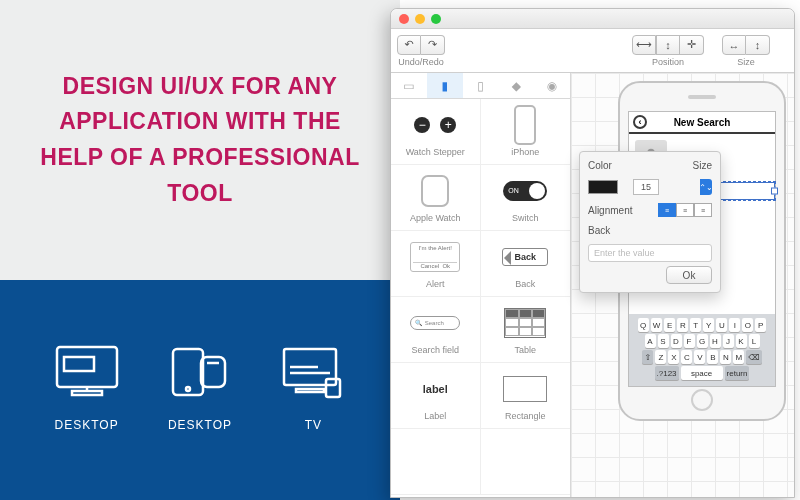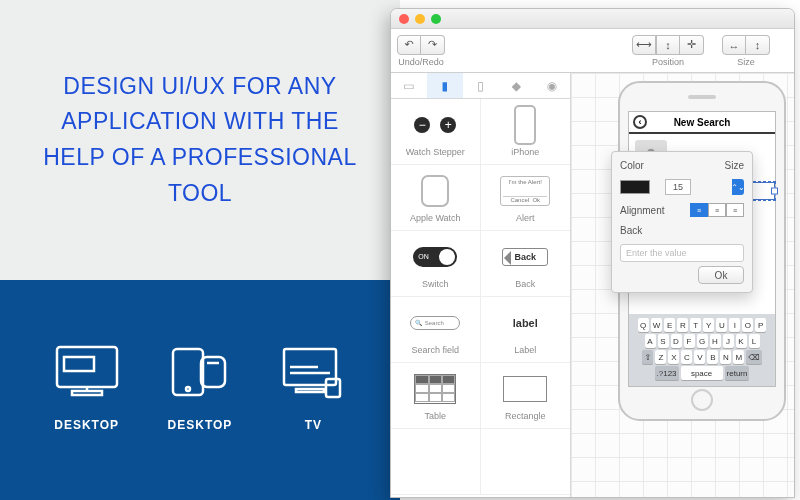--- a/index.html
+++ b/index.html
@@ -1,23 +1,23 @@
 <!DOCTYPE html>
 <html><head>
 <meta charset="utf-8">
 <style>
 * { margin: 0; padding: 0; box-sizing: border-box; font-family: -apple-system, Helvetica, Arial, sans-serif; }
 html, body { width: 800px; height: 500px; overflow: hidden; }
 
 
 .promo { position: absolute; left: 0; top: 0; width: 400px; height: 500px; }
 .promo-top { height: 280px; background: #edeeee; display: flex; align-items: center; justify-content: center; padding: 30px 40px; }
-.promo-heading { color: #1d4ed8; font-size: 23px; font-weight: 400; text-align: center; line-height: 1.55; letter-spacing: .5px; }
+.promo-heading { color: #be185d; font-size: 23px; font-weight: 700; text-align: center; line-height: 1.55; letter-spacing: .5px; }
 .promo-bottom { height: 220px; background: #0a4f91; display: flex; align-items: center; justify-content: space-around; padding: 30px 30px 40px; }
-.p-item { color: #fff; text-align: center; font-size: 12px; letter-spacing: 1px; font-weight: bold; }
+.p-item { color: #fff; text-align: center; font-size: 12px; letter-spacing: 1px; }
 .p-icon { width: 78px; height: 68px; margin: 0 auto 12px; display: flex; align-items: center; justify-content: center; }
 .p-icon svg { stroke: #fff; fill: none; stroke-width: 2.5; }
 
 
 .app { position: absolute; left: 390px; top: 8px; width: 405px; height: 490px; background: #fff;
        border: 1px solid #bfbfbf; border-radius: 7px 7px 0 0; box-shadow: -4px 6px 18px rgba(0,0,0,.25); }
 .titlebar { height: 20px; background: linear-gradient(#f5f5f5,#e5e5e5); border-bottom: 1px solid #cfcfcf;
             border-radius: 7px 7px 0 0; display: flex; align-items: center; padding: 0 8px; }
 .traffic { display: flex; gap: 6px; }
 .tl { width: 10px; height: 10px; border-radius: 50%; }
@@ -88,21 +88,21 @@
 .ph-flex { flex: 1; }
 .kbd { background: #d6d9dd; padding: 4px; font-size: 8px; color: #333; }
 .krow { display: flex; gap: 2px; justify-content: center; margin-bottom: 2px; }
 .key { background: #fff; border-radius: 2px; min-width: 11px; height: 14px; display: flex; align-items: center; justify-content: center; box-shadow: 0 1px 0 #aaa; padding: 0 2px; }
 .key.wide { min-width: 42px; }
 .key.med { min-width: 20px; background:#bcc1c7; }
 .key.dark { background:#bcc1c7; }
 
 
 .props { position: absolute; left: 8px; top: 78px; width: 142px; background: #f5f5f5; border: 1px solid #c8c8c8;
-         border-radius: 4px; box-shadow: 0 6px 16px rgba(0,0,0,.2); padding: 8px; font-size: 10px; color: #555; margin-left: 32px; }
+         border-radius: 4px; box-shadow: 0 6px 16px rgba(0,0,0,.2); padding: 8px; font-size: 10px; color: #555; }
 .prow { display: flex; align-items: center; justify-content: space-between; margin-bottom: 8px; gap:6px;}
 .swatch { width: 30px; height: 14px; background: #1a1a1a; border: 1px solid #999; }
 .stepper { display: flex; align-items: center; gap: 41px; }
 .stepval { width: 26px; height: 16px; background: #fff; border: 1px solid #bbb; display:flex;align-items:center;justify-content:center; font-size:9px;}
 .steparrow { width: 12px; height: 16px; background: #2a7be0; color:#fff; display:flex;align-items:center;justify-content:center;font-size:8px; border-radius: 0 3px 3px 0;}
 .alignseg { display: flex; }
 .alignbtn { width: 18px; height: 14px; background:#fff; border: 1px solid #aaa; display:flex;align-items:center;justify-content:center; font-size:7px;}
 .alignbtn.active { background:#2a7be0; color:#fff; border-color:#2a7be0;}
 .pinput { width: 100%; height: 18px; background:#fff; border:1px solid #ccc; border-radius:3px; font-size:9px; padding:0 5px; color:#bbb; display:flex;align-items:center;}
 .okbtn { float: right; width: 46px; height: 18px; background: linear-gradient(#fff,#ececec); border:1px solid #bbb; border-radius:4px; font-size:10px; display:flex;align-items:center;justify-content:center; margin-top:4px;}
@@ -212,66 +212,66 @@
             <span>iPhone</span>
           </div>
         <div class="cell">
             <div class="thumb">
               <div class="th-awatch"></div>
             </div>
             <span>Apple Watch</span>
           </div>
         <div class="cell">
             <div class="thumb">
+              <div class="th-switch">ON</div>
+            </div>
+            <span>Switch</span>
+          </div>
+        <div class="cell">
+            <div class="thumb">
               <div class="th-alert">
                 <span>I'm the Alert!</span>
                 <span style="border-top:1px solid #ccc;width:100%;text-align:center">Cancel&nbsp;&nbsp;Ok</span>
               </div>
             </div>
             <span>Alert</span>
           </div>
         <div class="cell">
             <div class="thumb">
-              <div class="th-switch">ON</div>
-            </div>
-            <span>Switch</span>
-          </div>
-        <div class="cell">
-            <div class="thumb">
               <div class="th-back">Back</div>
             </div>
             <span>Back</span>
           </div>
         <div class="cell">
             <div class="thumb">
               <div class="th-search">🔍<span>Search</span></div>
             </div>
             <span>Search field</span>
           </div>
         <div class="cell">
             <div class="thumb">
+              <div class="th-table">
+                <div></div>
+                <div></div>
+                <div></div>
+                <div></div>
+                <div></div>
+                <div></div>
+                <div></div>
+                <div></div>
+                <div></div>
+              </div>
+            </div>
+            <span>Table</span>
+          </div>
+        <div class="cell">
+            <div class="thumb">
               <span class="th-label">label</span>
             </div>
             <span>Label</span>
-          </div>
-        <div class="cell">
-            <div class="thumb">
-              <div class="th-table">
-                <div></div>
-                <div></div>
-                <div></div>
-                <div></div>
-                <div></div>
-                <div></div>
-                <div></div>
-                <div></div>
-                <div></div>
-              </div>
-            </div>
-            <span>Table</span>
           </div>
         <div class="cell">
             <div class="thumb">
               <div class="th-rect"></div>
             </div>
             <span>Rectangle</span>
           </div>
         <div class="cell"></div>
         <div class="cell"></div>
       </div>

